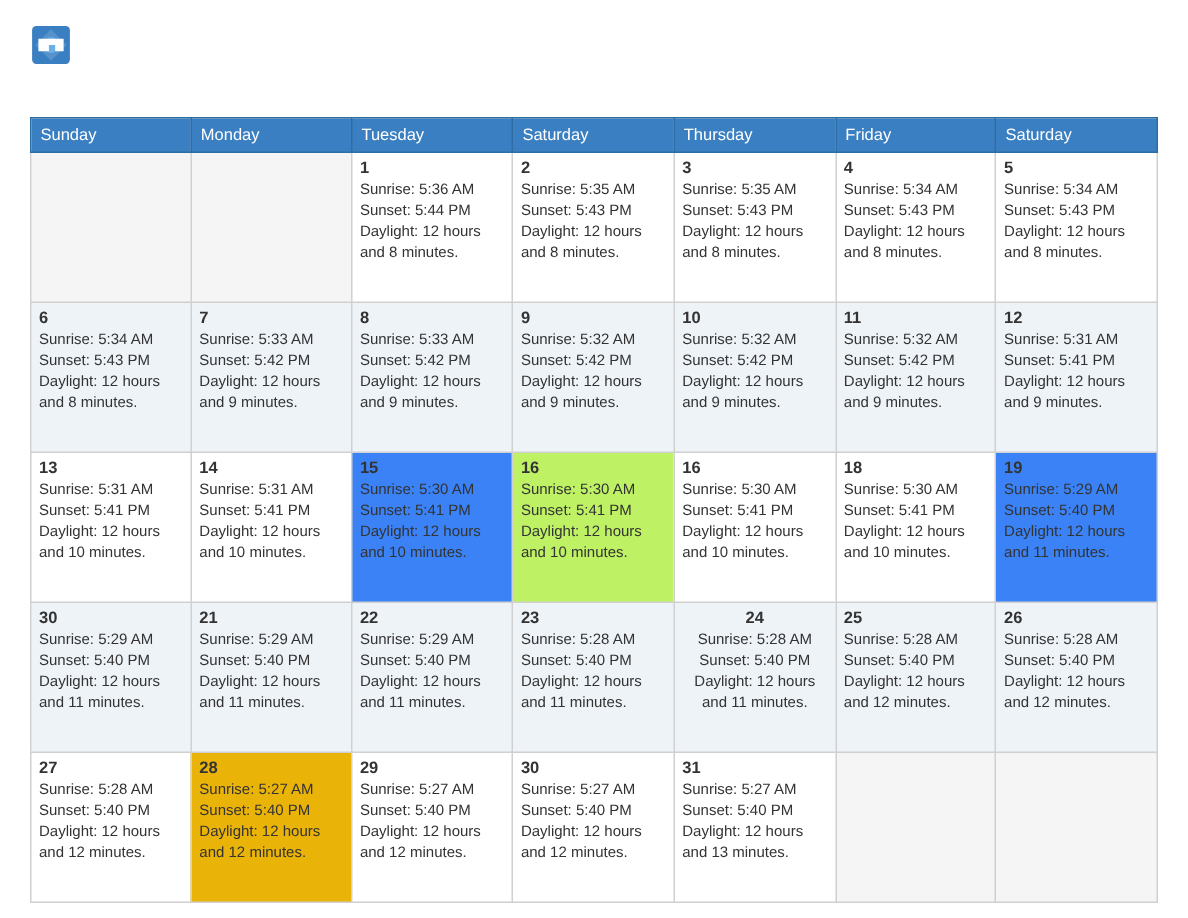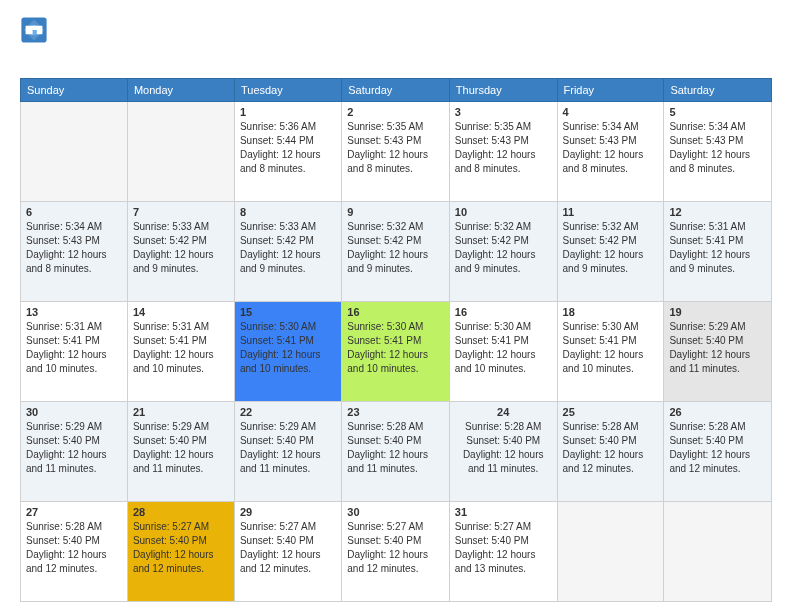--- a/index.html
+++ b/index.html
@@ -244,21 +244,21 @@
             <div class="day-info" style="white-space: pre-line;">Sunrise: 5:30 AM
 Sunset: 5:41 PM
 Daylight: 12 hours and 10 minutes.</div>
           </td>
           <td style="background: rgb(255, 255, 255);">
             <span class="day-num">18</span>
             <div class="day-info" style="white-space: pre-line;">Sunrise: 5:30 AM
 Sunset: 5:41 PM
 Daylight: 12 hours and 10 minutes.</div>
           </td>
-          <td style="background: #e5e5e5;">
+          <td style="background: #3b82f6;">
             <span class="day-num">19</span>
             <div class="day-info" style="white-space: pre-line;">Sunrise: 5:29 AM
 Sunset: 5:40 PM
 Daylight: 12 hours and 11 minutes.</div>
           </td>
         </tr>
         <tr>
           <td style="background: rgb(238, 243, 248);">
             <span class="day-num">30</span>
             <div class="day-info" style="white-space: pre-line;">Sunrise: 5:29 AM

